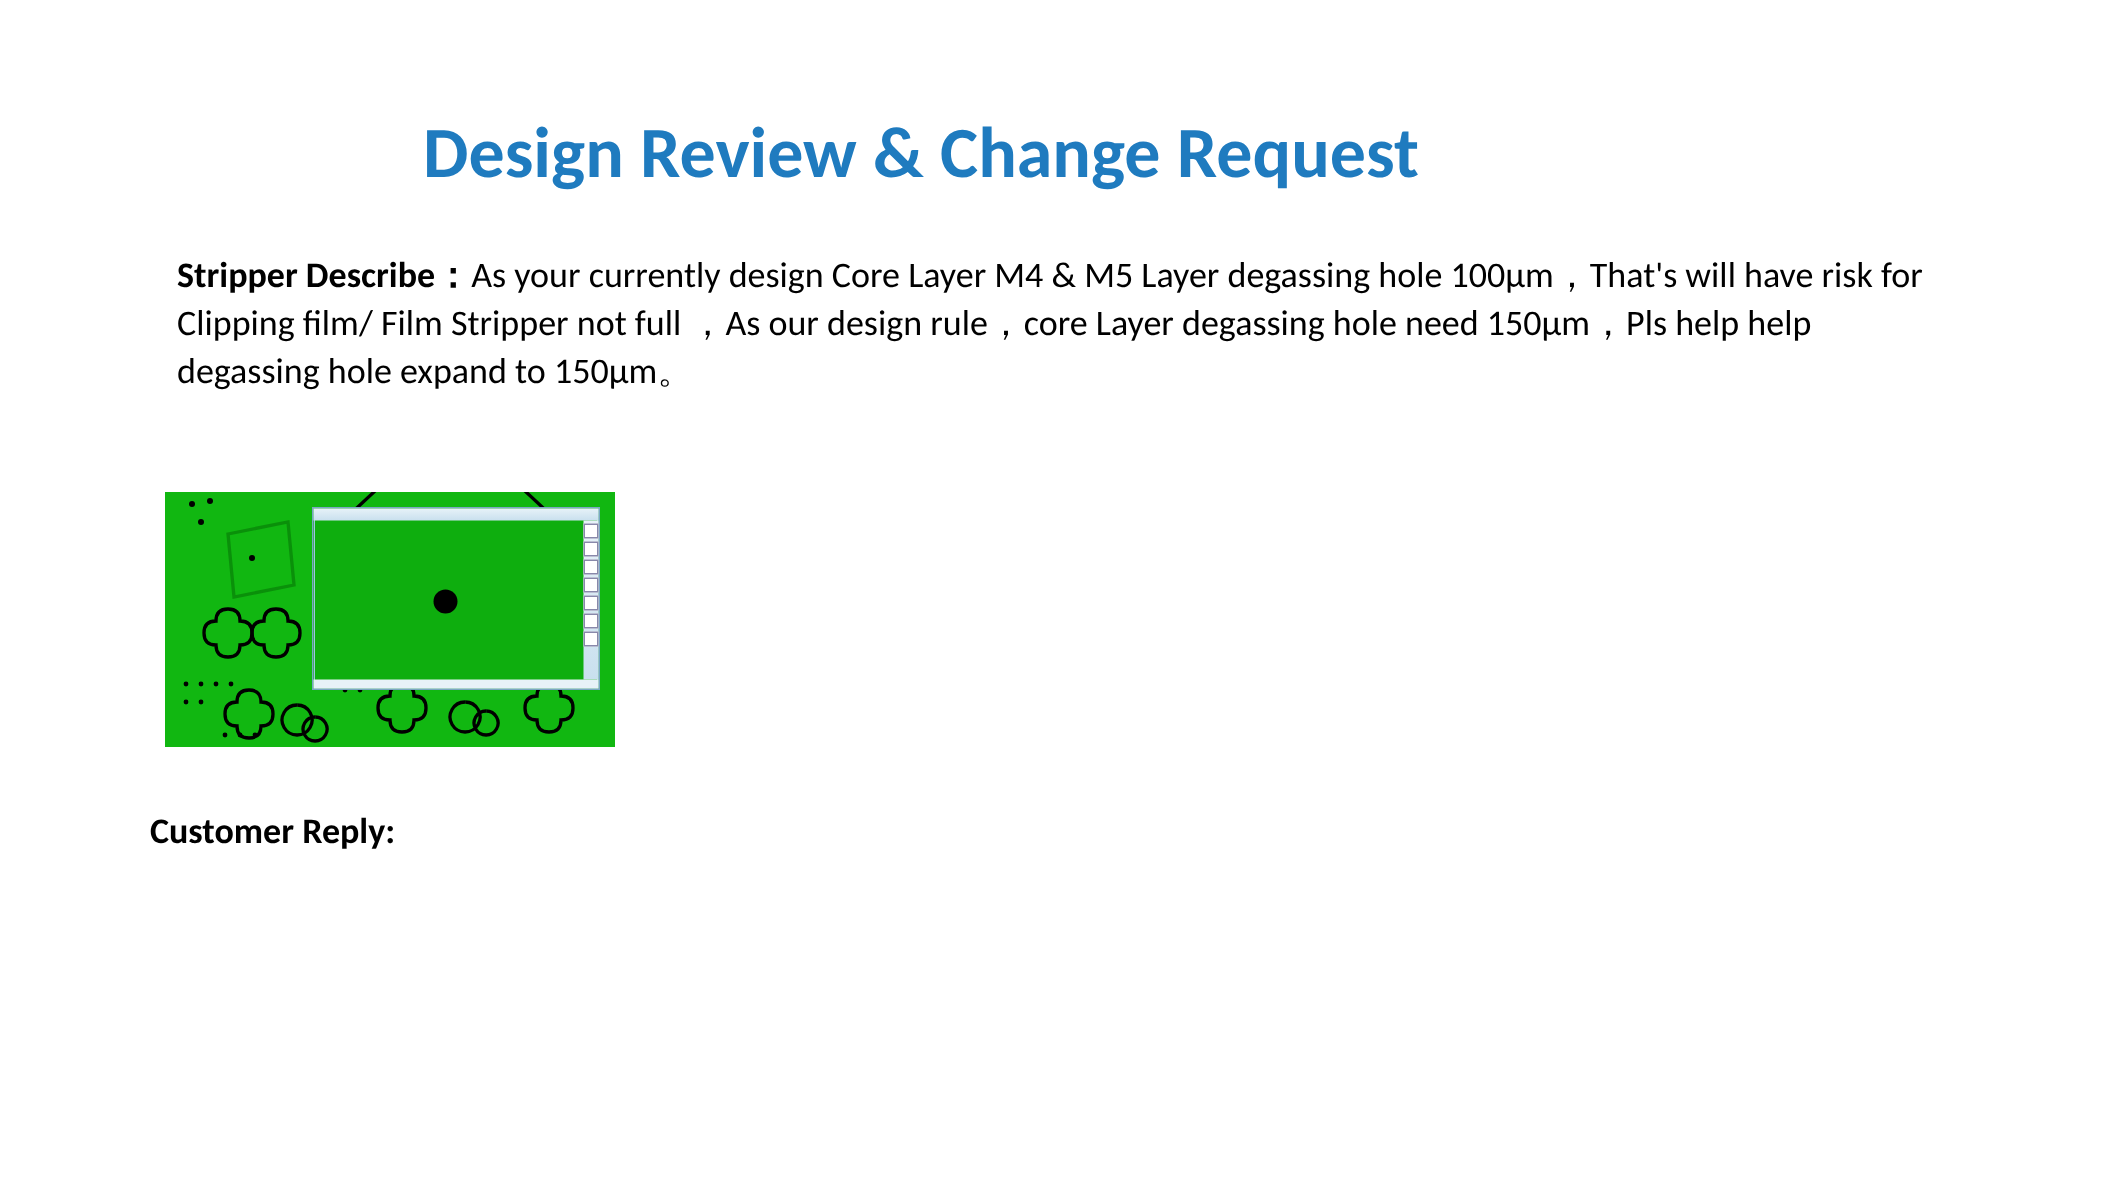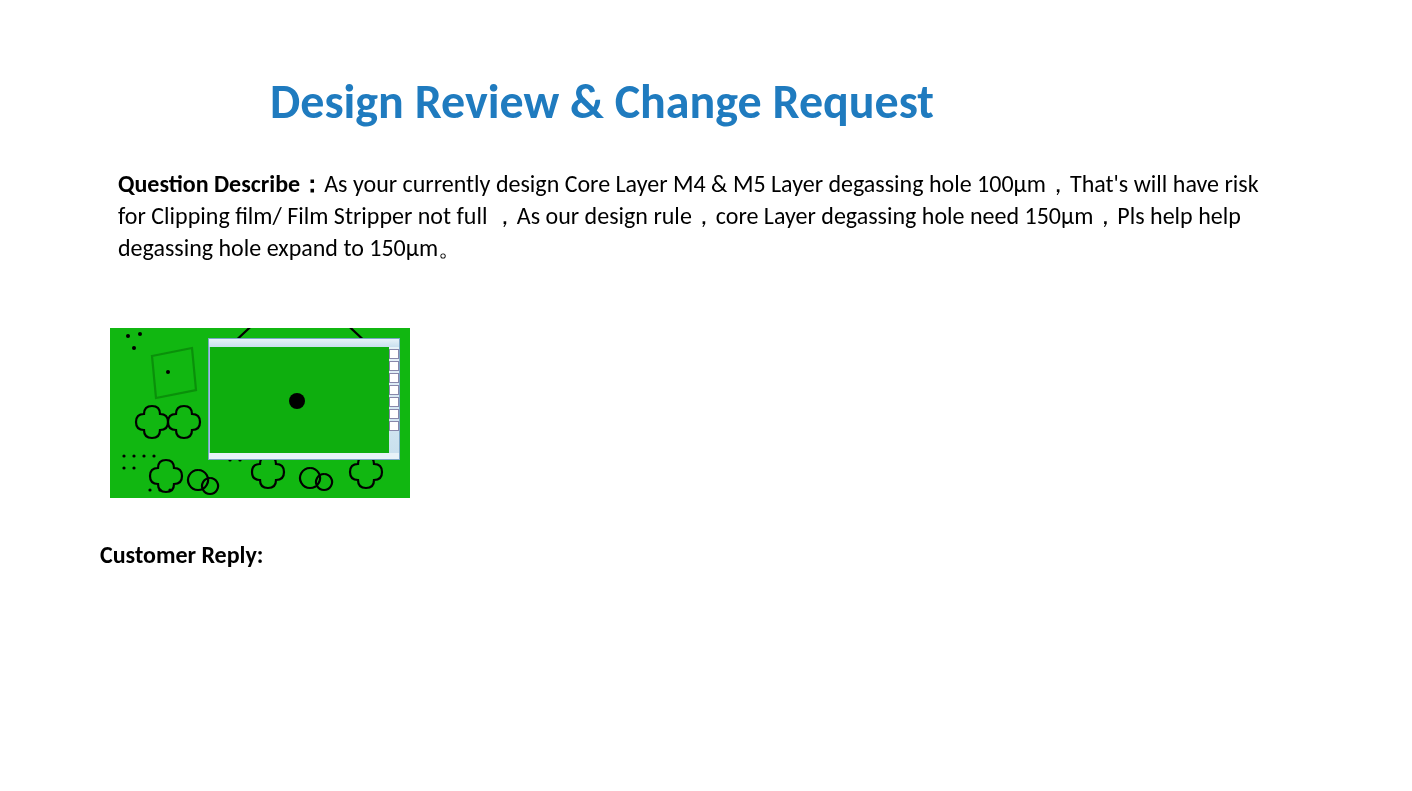--- a/index.html
+++ b/index.html
@@ -8,20 +8,21 @@
     width: 1412px;
     height: 791px;
     background: #ffffff;
     font-family: "Segoe UI", "Calibri", Arial, sans-serif;
     color: #000;
   }
   .page {
     position: relative;
     width: 1204px;
     height: 791px;
+    padding-left: 24px;
   }
   .title {
     position: absolute;
     left: 0;
     right: 0;
     top: 72px;
     text-align: center;
     font-size: 48px;
     font-weight: 700;
     color: #1f7bbf;
@@ -104,21 +105,21 @@
   }
 </style>
 </head>
 <body>
 
 <div class="page">
 
   <div class="title">Design Review &amp; Change Request</div>
 
   <div class="question-block">
-    <span class="question-label">Question Describe：</span><span>As your currently design Core Layer M4 &amp; M5 Layer degassing hole 100μm，That's will have risk for Clipping film/ Film Stripper not full ，As our design rule，core Layer degassing hole need 150μm，Pls help help degassing hole expand to 150μm。</span>
+    <span class="question-label">Stripper Describe：</span><span>As your currently design Core Layer M4 &amp; M5 Layer degassing hole 100μm，That's will have risk for Clipping film/ Film Stripper not full ，As our design rule，core Layer degassing hole need 150μm，Pls help help degassing hole expand to 150μm。</span>
   </div>
 
   <div class="figure">
 
     <svg width="300" height="170" viewBox="0 0 300 170">
       <g fill="none" stroke="#000" stroke-width="2.2">
 
         <path d="M150 -10 L230 -10 L260 18 L230 26 M150 -10 L120 18 L150 26"></path>
 
         <circle cx="18" cy="8" r="2" fill="#000" stroke="none"></circle>

